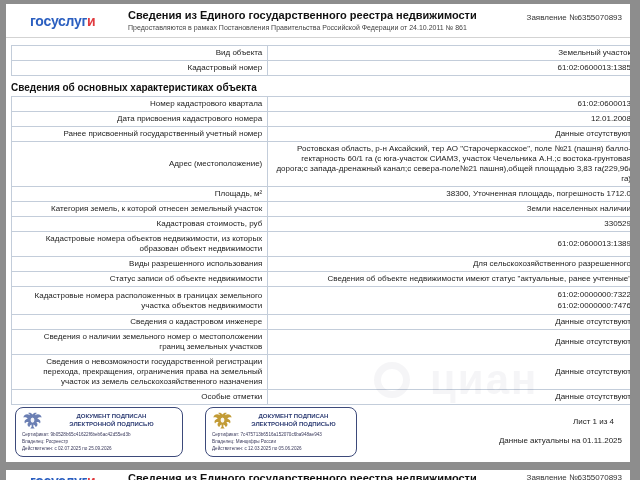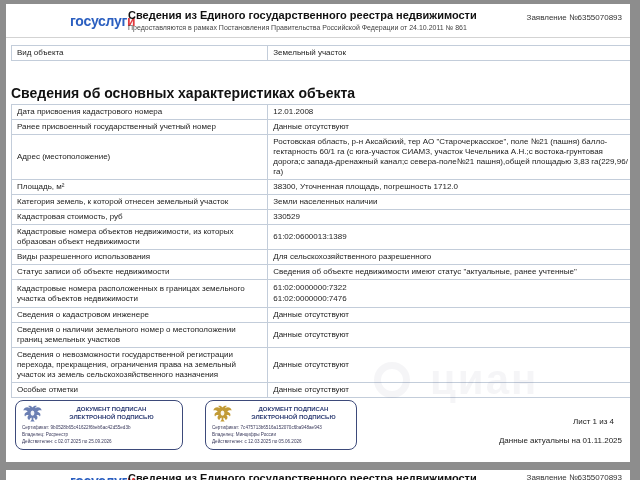--- a/index.html
+++ b/index.html
@@ -6,34 +6,34 @@
   html,body { width:640px; height:480px; overflow:hidden; background:#8d8d8d;
               font-family:"Liberation Sans", sans-serif; }
   .viewer { position:relative; width:640px; height:480px; background:#8d8d8d; }
   .page { position:absolute; left:6px; width:624px; background:#ffffff; overflow:hidden; }
   .page1 { top:4px; height:458px; }
   .page2 { top:470px; height:10px; }
 
   
   .hdr { position:relative; height:34px; border-bottom:1px solid #d3d3d3; }
   .logo { position:absolute; left:24px; top:9px; font-size:14px; font-weight:bold; letter-spacing:-0.3px; }
-  .logo-blue { color:#2b5fc0;margin-left:40px; }
+  .logo-blue { color:#2b5fc0; }
   .logo-red  { color:#e03a3f; }
   .hdr-center { position:absolute; left:122px; top:5px; width:390px; }
   .doc-title { font-size:11px; font-weight:bold; color:#111; }
   .doc-subtitle { font-size:7px; color:#444; margin-top:3px; }
   .application { position:absolute; right:8px; top:9px; font-size:8px; color:#333; }
 
   
-  table.tbl { border-collapse:collapse; width:626px; margin:0 5px; table-layout:fixed; }
+  table.tbl { border-collapse:collapse; width:626px; margin:0 5px; table-layout:fixed;text-align:right; }
   table.tbl td { border:1px solid #c3cdda; font-size:8px; line-height:1.25; color:#222;
                  padding:2px 5px; vertical-align:middle; word-wrap:break-word; }
   td.lbl { width:41%; }
   .t1 { margin-top:7px !important; }
-  .section-title { font-size:14px; font-weight:bold; color:#111; margin:24px 5px 3px; }
+  .section-title { font-size:10px; font-weight:bold; color:#111; margin:6px 5px 3px; }
   .vline { margin:1px 0; }
 
   
   .stamps { display:flex; gap:22px; margin:2px 0 0 9px; position:relative; z-index:2; }
   .stamp { border:1.5px solid #3d4a7a; border-radius:8px; background:#fff; padding:2px 6px 3px; }
   .stamp1 { width:168px; }
   .stamp2 { width:152px; }
   .stamp-top { display:flex; align-items:center; gap:4px; }
   .emblem svg { width:21px; height:21px; display:block; }
   .stamp-title { flex:1; text-align:center; font-size:6px; font-weight:bold; color:#2e3d74;
@@ -76,27 +76,35 @@
       </div>
       <div class="application">Заявление №6355070893</div>
     </div>
 
     <table class="tbl t1">
       <tbody>
           <tr>
         <td class="lbl">Вид объекта</td>
         <td>Земельный участок</td>
       </tr>
+      <tr>
+        <td class="lbl">Кадастровый номер</td>
+        <td>61:02:0600013:1385</td>
+      </tr>
     </tbody>
       </table>
 
     <div class="section-title">Сведения об основных характеристиках объекта</div>
 
     <table class="tbl">
       <tbody>
+          <tr>
+        <td class="lbl">Номер кадастрового квартала</td>
+        <td>61:02:0600013</td>
+      </tr>
       <tr>
         <td class="lbl">Дата присвоения кадастрового номера</td>
         <td>12.01.2008</td>
       </tr>
       <tr>
         <td class="lbl">Ранее присвоенный государственный учетный номер</td>
         <td>Данные отсутствуют</td>
       </tr>
       <tr>
         <td class="lbl">Адрес (местоположение)</td>

